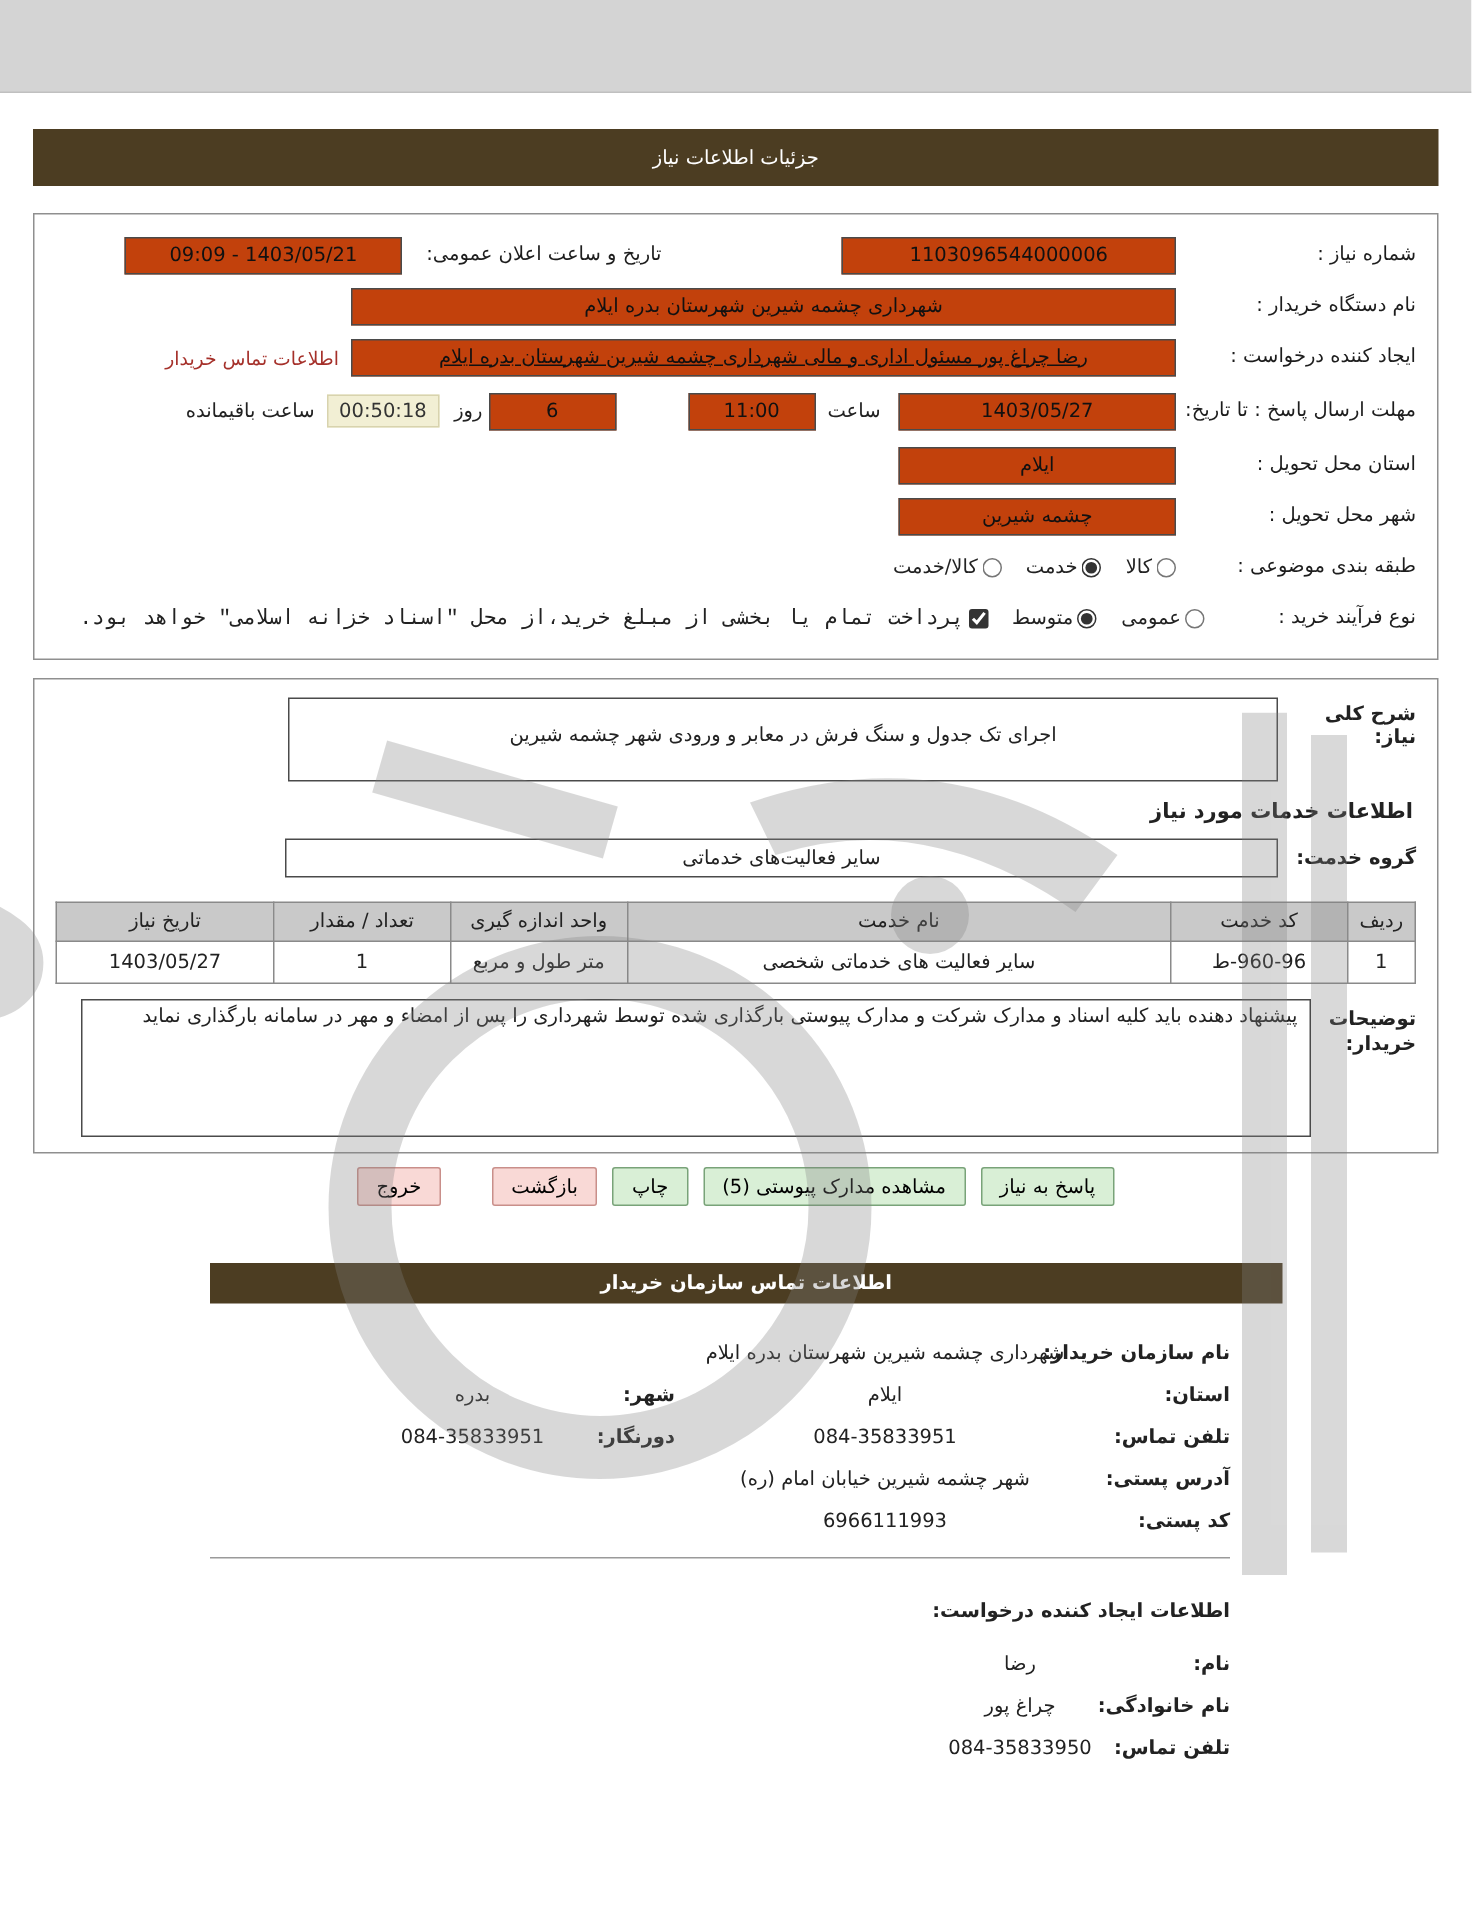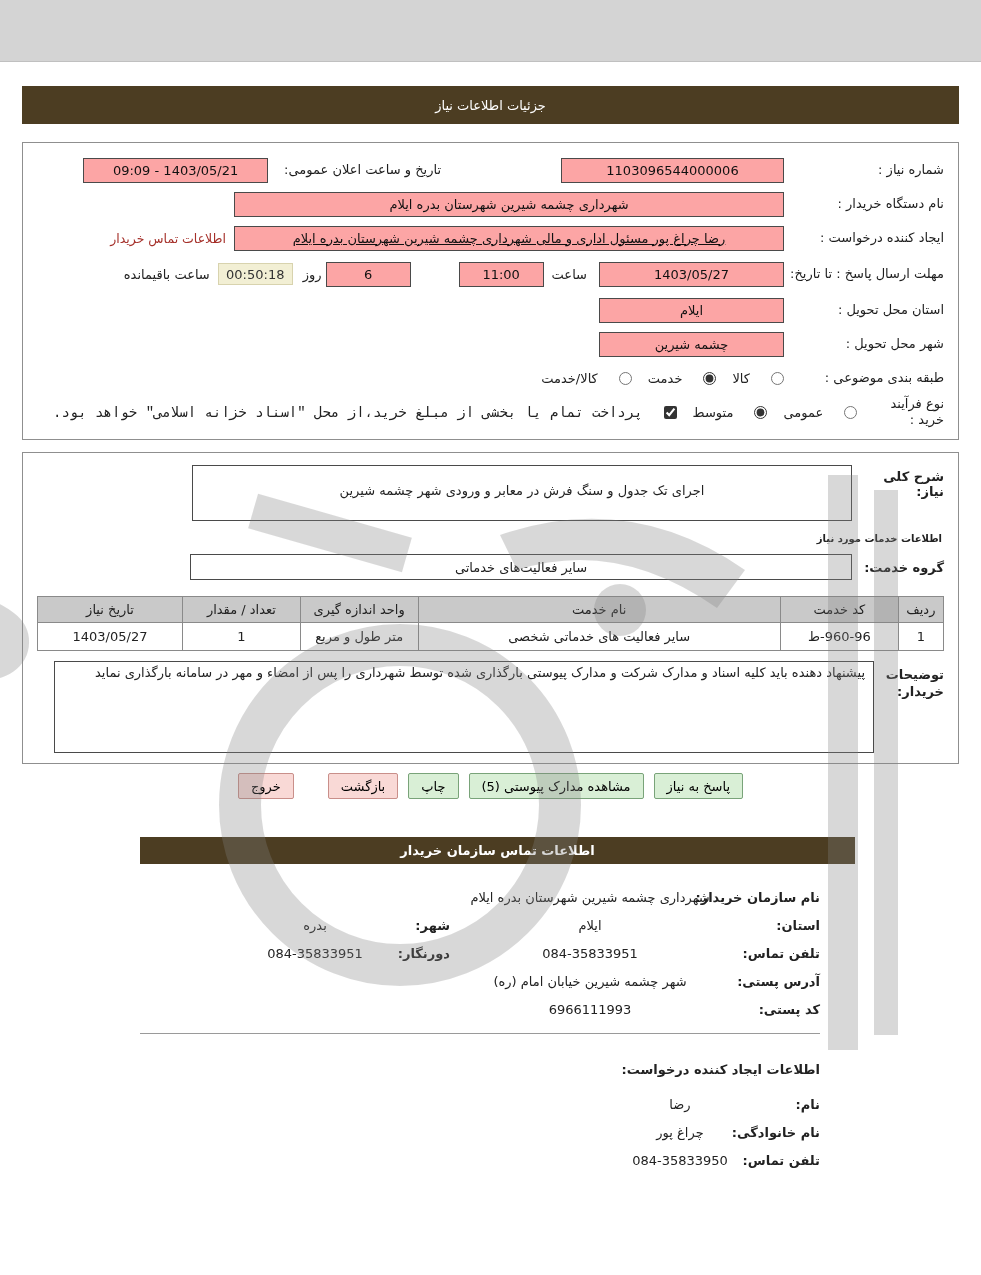--- a/index.html
+++ b/index.html
@@ -18,34 +18,34 @@
   .bar { background: #4c3d22; color: #fff; display: flex; align-items: center; padding: 0 14px; font-size: 13px; justify-content: center; }
   .bar1 { margin: 24px 22px 0; height: 38px; }
   .bar2 { margin: 38px 126px 0 0; width: 715px; height: 27px; font-weight: bold; }
 
   .box { margin: 0 22px; border: 1px solid #8f8f8f; padding: 10px 14px; background: transparent; }
   .box1 { margin-top: 18px; }
   .box2 { margin-top: 12px; }
 
   .f-row { display: flex; align-items: center; min-height: 34px; }
   .f-label { width: 160px; padding-left: 6px; color: #1d1d1d; line-height: 1.25; }
-  .inp { border: 1px solid #4a4a4a; background: #fca5a5; height: 25px; display: flex; align-items: center; justify-content: center; color: #111; white-space: nowrap; }
+  .inp { border: 1px solid #4a4a4a; background: #c2410c; height: 25px; display: flex; align-items: center; justify-content: center; color: #111; white-space: nowrap; }
   .w195 { width: 223px; } .w185 { width: 185px; } .w550 { width: 550px; } .w490 { width: 550px; text-decoration: underline; } .w85 { width: 85px; }
   .mr120 { margin-right: 120px; } .mr48 { margin-right: 48px; } .mr12 { margin-right: 12px; } .mr10 { margin-right: 10px; } .mr8 { margin-right: 8px; } .mr4 { margin-right: 4px; }
   .countdown { width: 75px; height: 22px; background: #f2efd4; border: 1px solid #d8d3ae; display: flex; align-items: center; justify-content: center; color: #333; }
   .link { color: #a5302a; font-size: 12.5px; margin-right: 8px; cursor: pointer; white-space: nowrap; }
-  .opt { display: flex; align-items: center; gap: 21px; margin-left: 16px; white-space: nowrap; }
+  .opt { display: flex; align-items: center; gap: 3px; margin-left: 16px; white-space: nowrap; }
   input[type=radio], input[type=checkbox] { width: 13px; height: 13px; accent-color: #333; margin: 0; }
   .note { font-size: 14px; white-space: nowrap; font-family: Liberation Mono, monospace; }
 
   .area { border: 1px solid #4a4a4a; background: #fff; }
   .desc-row { align-items: flex-start; margin-top: 2px; }
   .desc-label { width: 92px; font-weight: bold; padding-top: 4px; }
   .desc-area { width: 660px; height: 56px; display: flex; justify-content: center; padding-top: 17px; }
-  .services-heading { font-weight: bold; margin: 12px 2px 6px; font-size: 10px; }
+  .services-heading { font-weight: bold; margin: 12px 2px 6px; font-size: 14px; }
   .group-label { width: 92px; font-weight: bold; }
   .group-box { width: 662px; height: 26px; display: flex; align-items: center; justify-content: center; }
 
   table.svc { width: 100%; border-collapse: collapse; margin-top: 12px; font-size: 13px; }
   .svc th { background: #c9c9c9; border: 1px solid #8a8a8a; height: 26px; font-weight: normal; padding: 2px 4px; }
   .svc td { border: 1px solid #8a8a8a; height: 28px; text-align: center; padding: 2px 4px; }
   .w-radif { width: 5%; } .w-code { width: 13%; } .w-name { width: 40%; } .w-unit { width: 13%; } .w-qty { width: 13%; } .w-date { width: 16%; }
 
   .notes-row { align-items: flex-start; margin-top: 10px; }
   .notes-label { width: 70px; font-weight: bold; padding-top: 6px; line-height: 1.3; }

